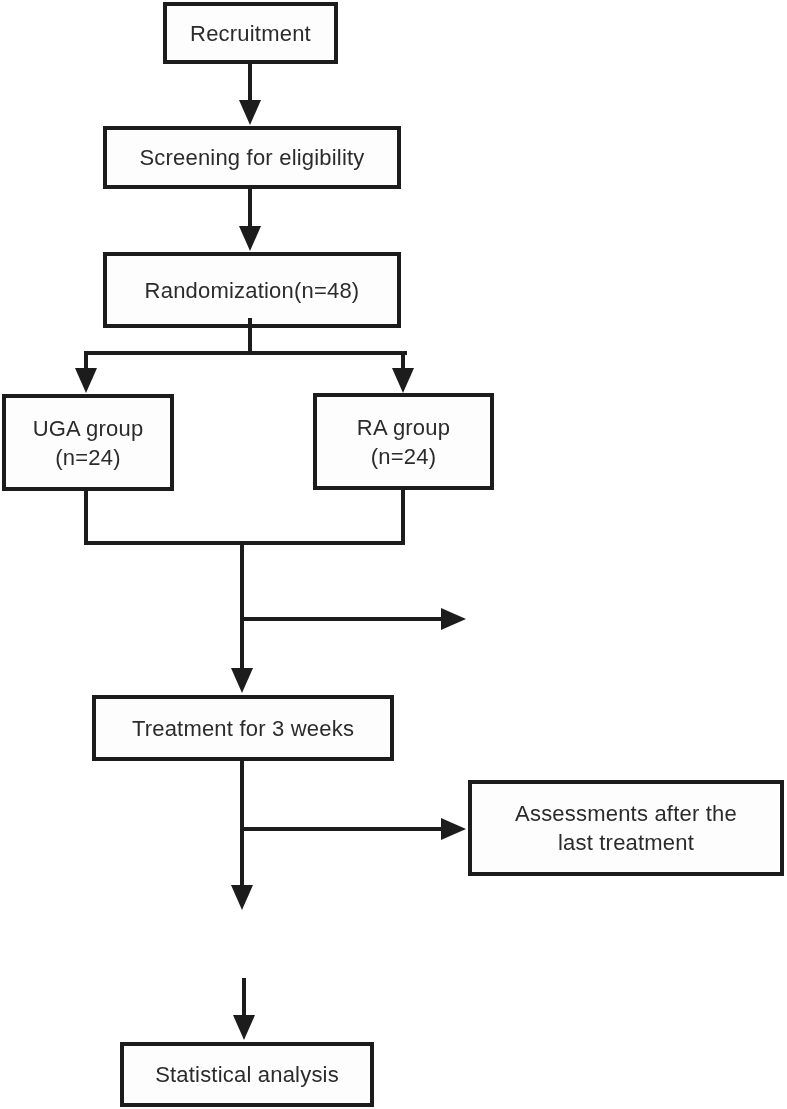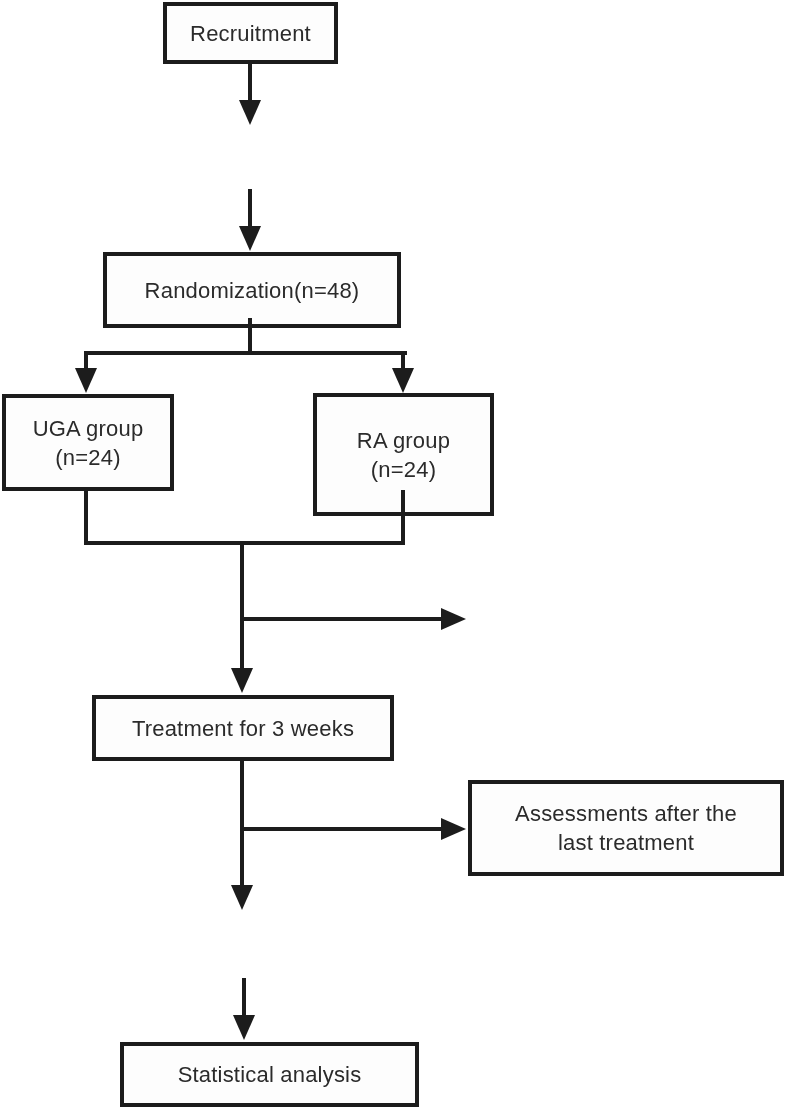--- a/index.html
+++ b/index.html
@@ -51,36 +51,39 @@
     border-top: 11px solid transparent;
     border-bottom: 11px solid transparent;
     border-left: 25px solid #1c1c1c;
   }
 
   
   #n-recruitment   { left: 163px; top: 2px;    width: 175px; height: 62px; }
   #n-screening     { left: 103px; top: 126px;  width: 298px; height: 63px; }
   #n-randomization { left: 103px; top: 252px;  width: 298px; height: 76px; }
   #n-uga           { left: 2px;   top: 394px;  width: 172px; height: 97px; justify-content: center; }
-  #n-ra            { left: 313px; top: 393px;  width: 181px; height: 123px; }
+  #n-ra            { left: 313px; top: 393px;  width: 181px; height: 97px; }
   #n-assess-before { left: 468px; top: 572px;  width: 318px; height: 96px; }
   #n-treatment     { left: 92px;  top: 695px;  width: 302px; height: 66px; }
   #n-assess-after  { left: 468px; top: 780px;  width: 316px; height: 96px; }
   #n-followup      { left: 26px;  top: 912px;  width: 437px; height: 66px; }
-  #n-statistical   { left: 120px; top: 1042px; width: 299px; height: 65px; }
+  #n-statistical   { left: 120px; top: 1042px; width: 254px; height: 65px; }
 </style>
 </head>
 <body>
 
 <div class="canvas">
 
   <div class="node" id="n-recruitment">
     <span>Recruitment</span>
   </div>
 
+  <div class="node" id="n-screening">
+    <span>Screening for eligibility</span>
+  </div>
 
   <div class="node" id="n-randomization">
     <span>Randomization(n=48)</span>
   </div>
 
   <div class="node" id="n-uga">
     <span>UGA group</span>
     <span>(n=24)</span>
   </div>
 

